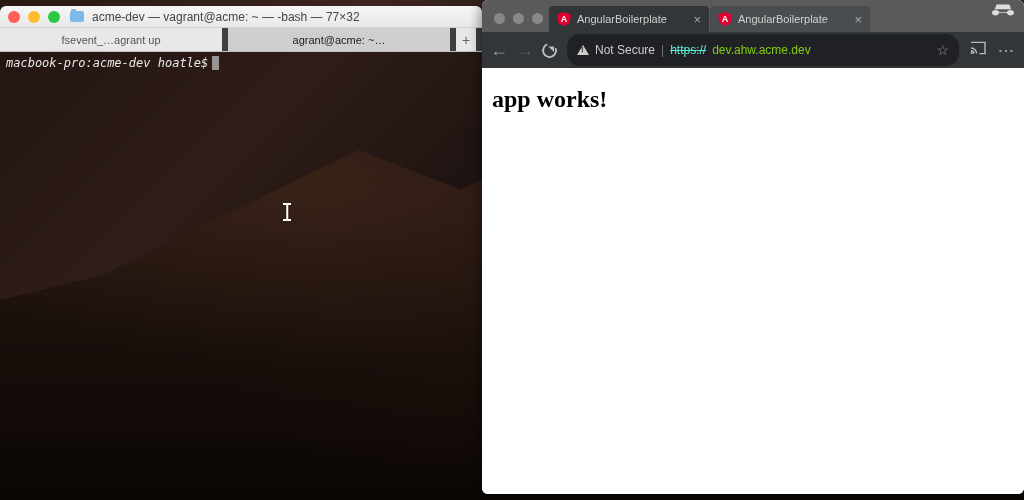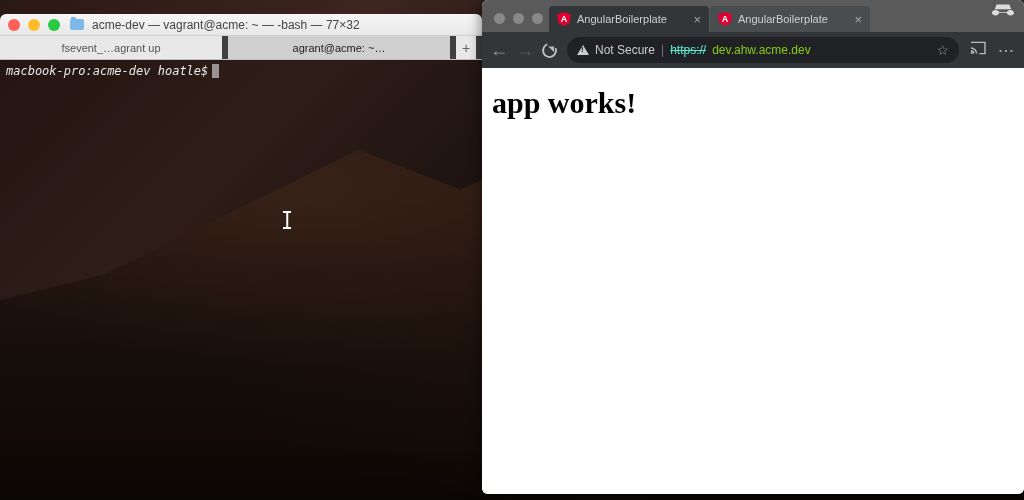--- a/index.html
+++ b/index.html
@@ -21,21 +21,21 @@
     radial-gradient(ellipse at 30% 40%, #5a3525 0%, transparent 40%),
     radial-gradient(ellipse at 60% 60%, #3a2015 0%, transparent 50%),
     linear-gradient(180deg, #1a1510 0%, #3a2218 40%, #1a0f0a 100%);
   clip-path: polygon(0 100%, 0 60%, 10% 55%, 20% 45%, 35% 30%, 45% 38%, 55% 28%, 65% 35%, 75% 25%, 85% 40%, 100% 35%, 100% 100%);
 }
 
 
 .terminal-window {
   position: absolute;
   left: 0;
-  top: 14px;
+  top: 6px;
   width: 482px;
   height: 436px;
   background: rgba(20, 15, 12, 0.35);
   border-radius: 6px 6px 0 0;
   overflow: hidden;
 }
 
 .terminal-titlebar {
   height: 22px;
   background: linear-gradient(180deg, #f6f6f6 0%, #e8e8e8 100%);
@@ -240,21 +240,21 @@
   content: '';
   position: absolute;
   top: -4px; right: -1px;
   border: 4px solid transparent;
   border-bottom-color: #bbb;
   transform: rotate(20deg);
 }
 
 .address-bar {
   flex: 1;
-  height: 26px;
+  height: 32px;
   background: #202124;
   border-radius: 13px;
   display: flex;
   align-items: center;
   padding: 0 10px;
   gap: 6px;
   font-size: 12px;
 }
 
 .warn-icon {
@@ -284,21 +284,21 @@
 .menu-dots { font-size: 16px; letter-spacing: -2px; writing-mode: vertical-rl; }
 
 .browser-content {
   flex: 1;
   background: #fff;
   padding: 18px 10px;
 }
 
 .page-heading {
   font-family: "Times New Roman", serif;
-  font-size: 30px;
+  font-size: 24px;
   font-weight: bold;
   color: #000;
 }
 </style>
 </head>
 <body>
 
 <div class="mountain-bg"></div>
 
 <div class="terminal-window">

